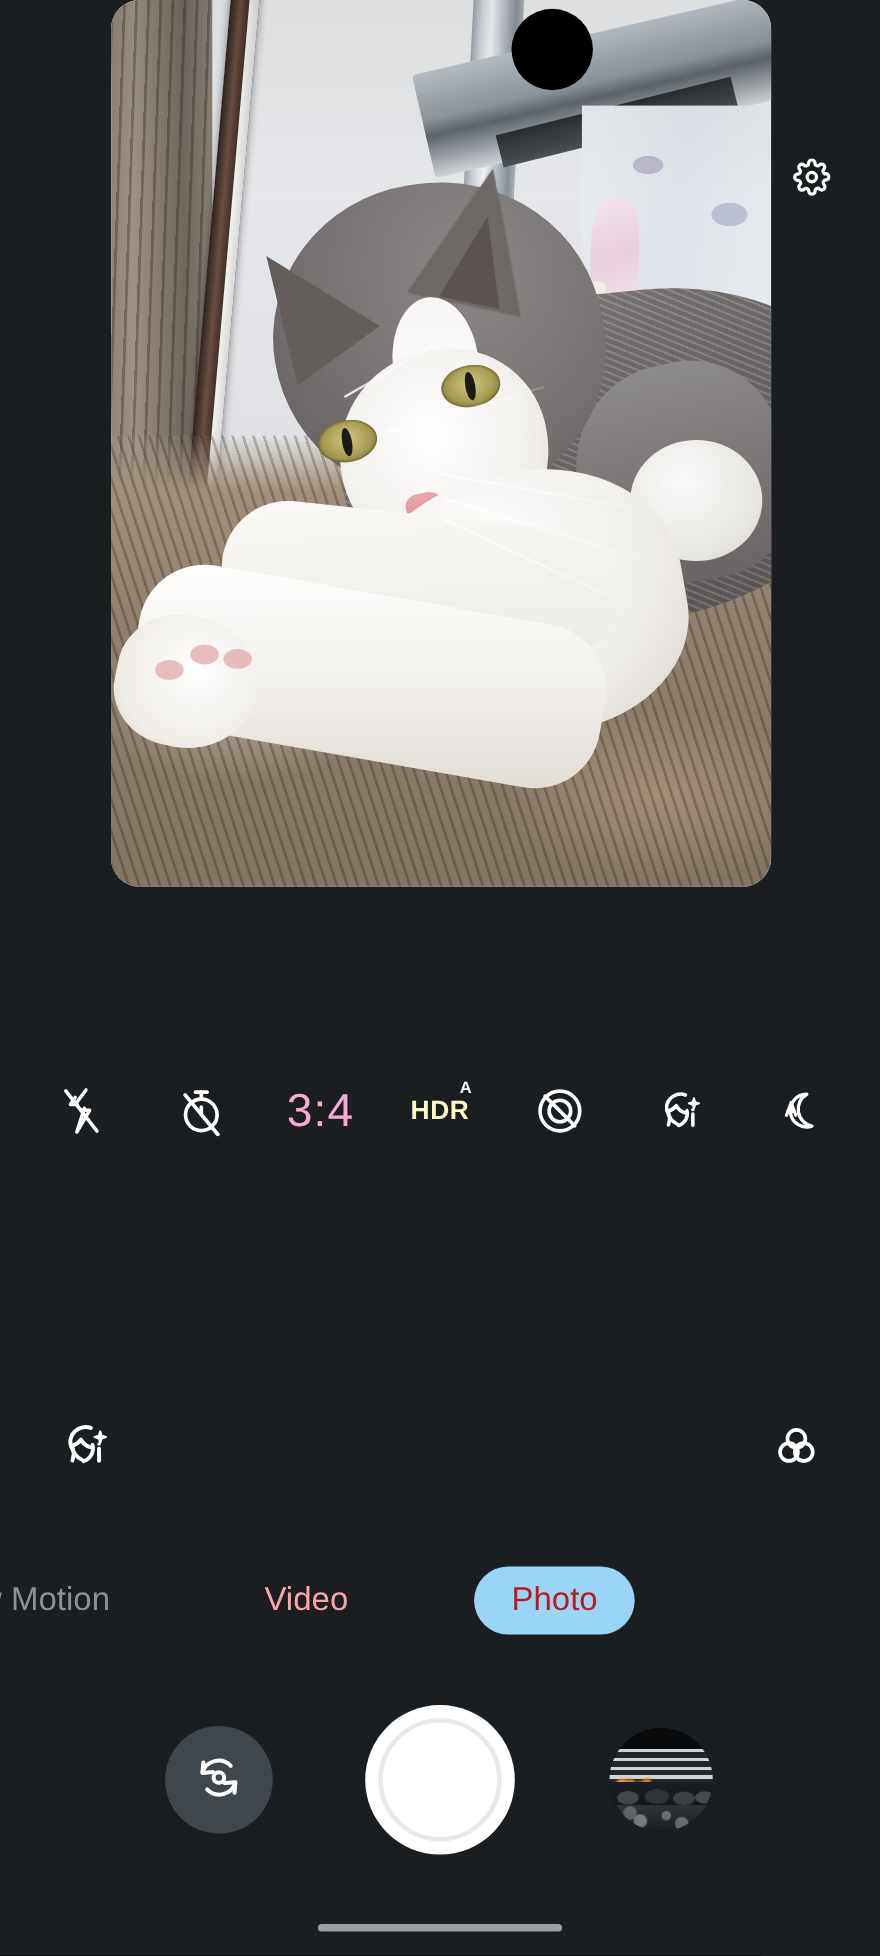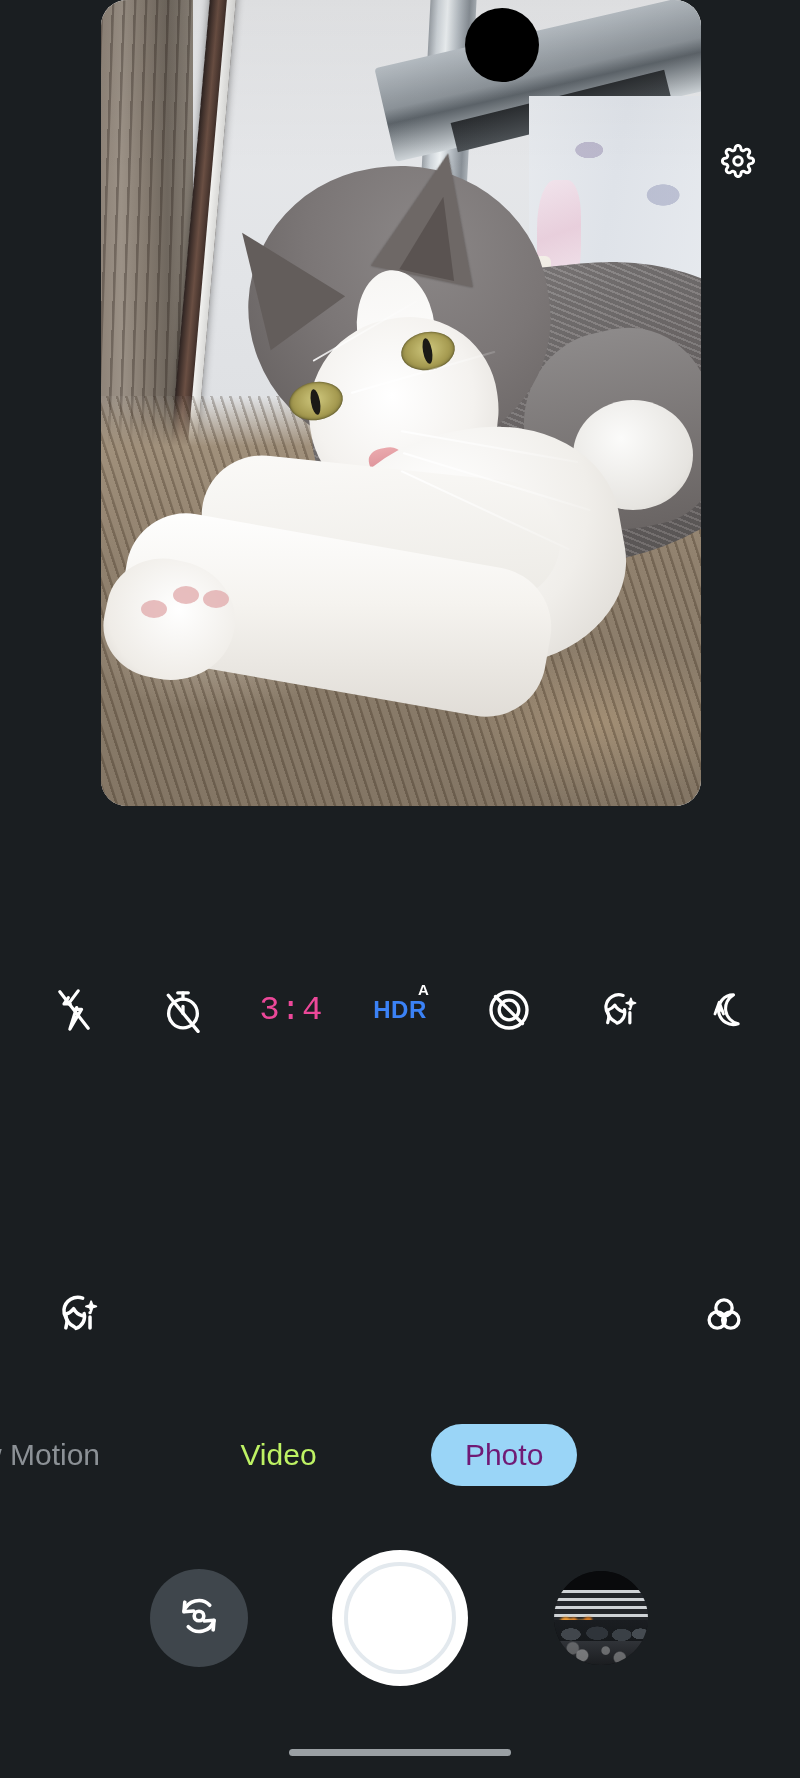--- a/index.html
+++ b/index.html
@@ -355,32 +355,32 @@
     padding: 0 38px;
     box-sizing: border-box;
   }
   .ctl {
     width: 72px; height: 72px;
     display: flex; align-items: center; justify-content: center;
     color: #fff;
   }
   .ctl svg { display: block; }
   .seg-text {
-    font-family: Liberation Mono, monospace;
-    font-size: 34px;
+    font-family: Liberation Sans, sans-serif;
+    font-size: 42px;
     letter-spacing: 1px;
-    color: #ec4899;
+    color: #f9a8d4;
     font-weight: 400;
   }
   .hdr-wrap { position: relative; display: inline-block; }
   .hdr-main {
     font-family: "Liberation Sans", sans-serif;
     font-weight: 700;
     font-size: 24px;
-    color: #3b82f6;
+    color: #fef9c3;
     letter-spacing: .5px;
   }
   .hdr-sup {
     position: absolute;
     right: -2px; top: -15px;
     font-family: "Liberation Sans", sans-serif;
     font-weight: 700;
     font-size: 15px;
     color: #fff;
   }
@@ -414,31 +414,31 @@
   }
   .mode-track {
     display: flex;
     align-items: center;
     gap: 0px;
     width: 100%;
     margin-left: -46px;
   }
   .mode {
     font-size: 30px;
-    color: #bef264;
+    color: #fca5a5;
     white-space: nowrap;
     padding: 14px 26px;
     border-radius: 40px;
     flex: 0 0 auto;
   }
   .mode.faded { color: #8c9196; }
   .mode.partial { color: #ffffff; }
   .mode.active {
     background: #9ad5f7;
-    color: #701a75;
+    color: #b91c1c;
     padding: 14px 34px;
   }
   .mode-spacer { flex: 1 1 auto; }
 
   
   .bottom-bar {
     position: absolute;
     left: 0; right: 0;
     top: 1548px;
     height: 140px;

